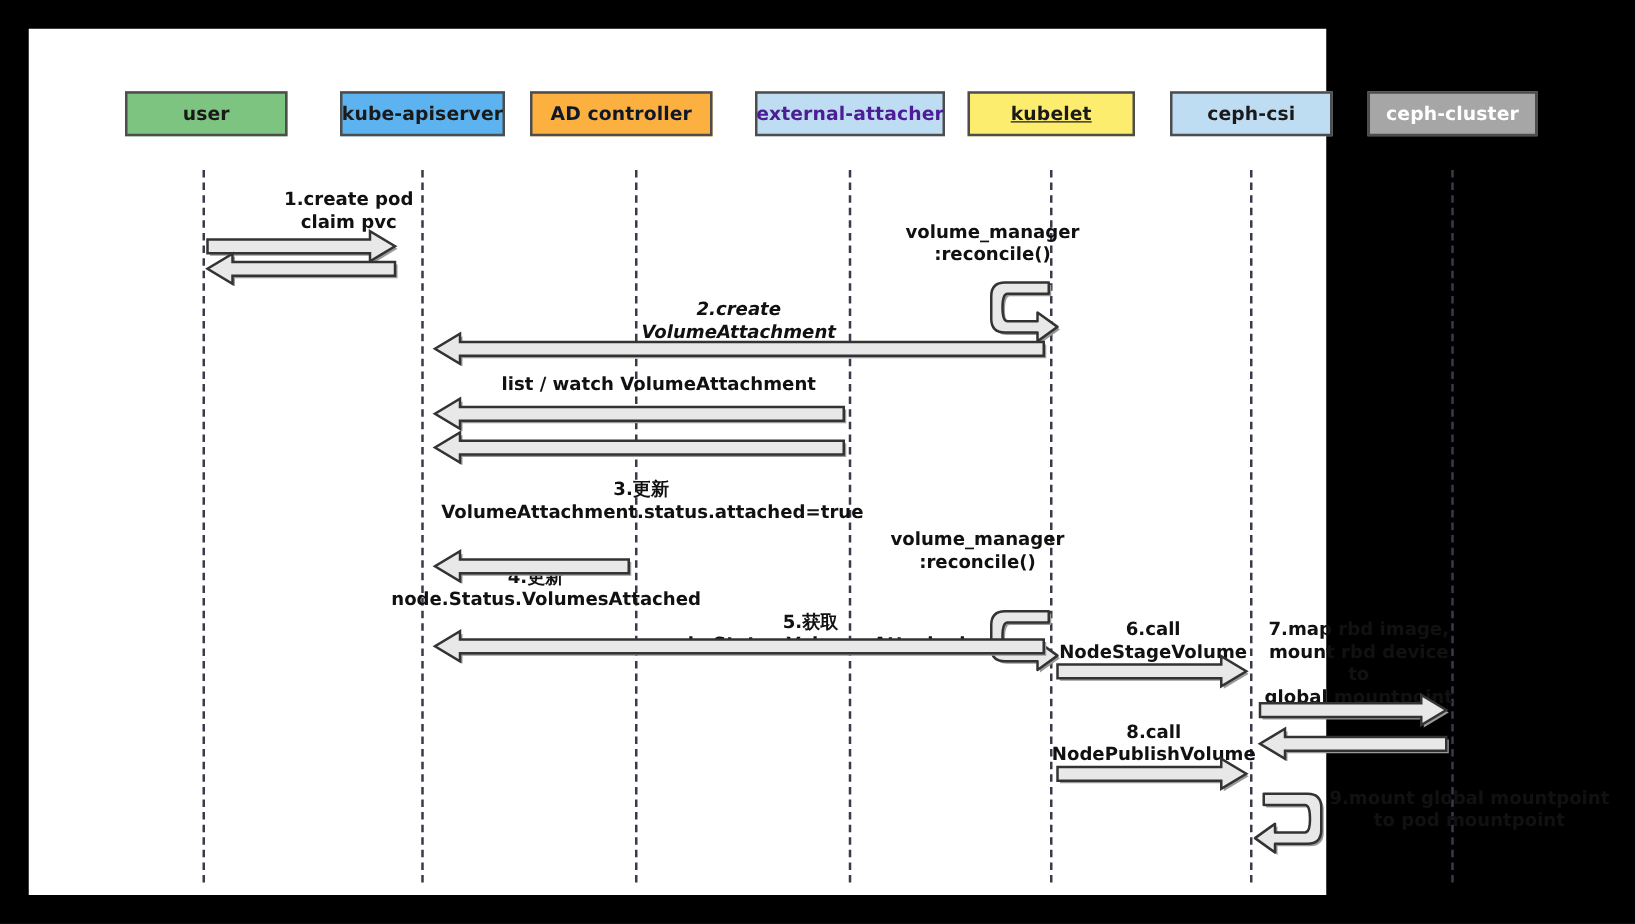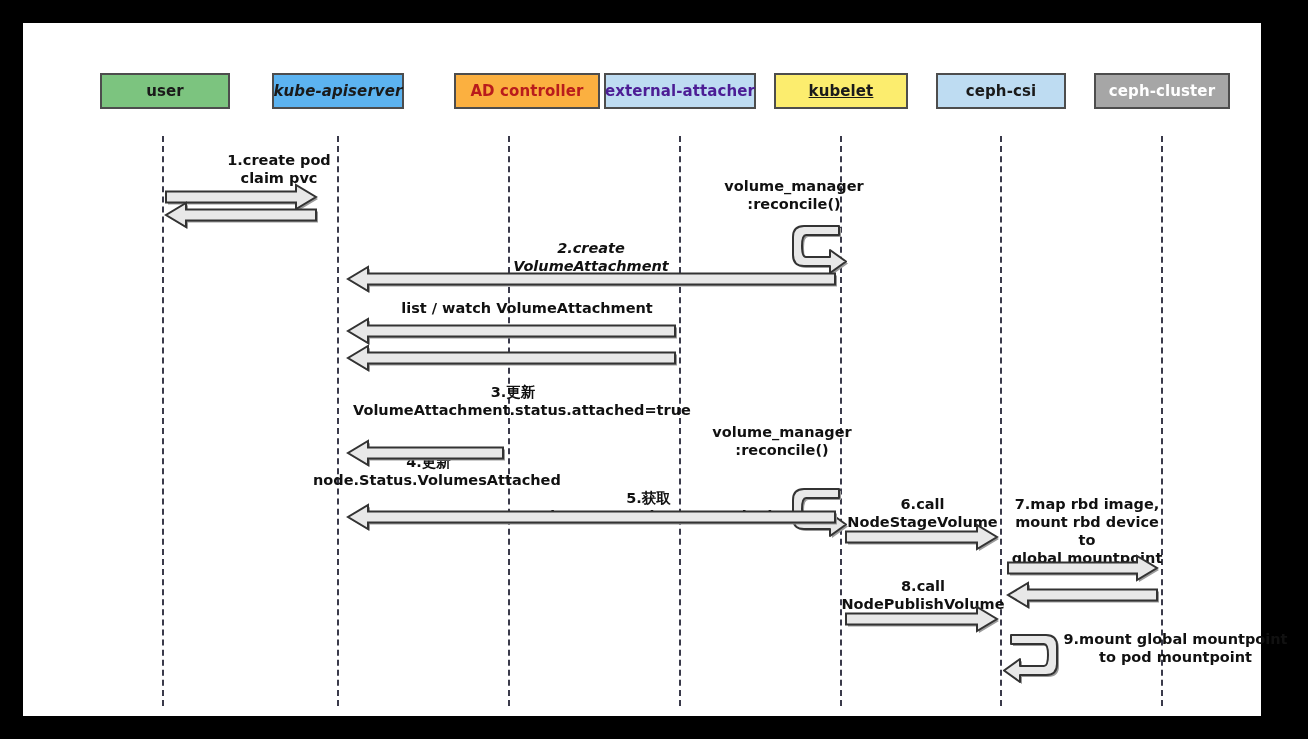--- a/index.html
+++ b/index.html
@@ -11,21 +11,21 @@
     width: 1308px;
     height: 739px;
     font-family: "DejaVu Sans", "Liberation Sans", sans-serif;
     overflow: hidden;
   }
 
   #canvas {
     position: absolute;
     left: 23px;
     top: 23px;
-    width: 1238px;
+    width: 1038px;
     height: 693px;
     background: #ffffff;
   }
 
   
   .participant {
     position: absolute;
     height: 36px;
     border: 2px solid #4d4d4d;
     box-sizing: border-box;
@@ -73,25 +73,25 @@
   .loop-wrap svg { display: block; overflow: visible; }
 </style>
 </head>
 <body>
 
 <div id="canvas">
     <div class="participant" style="left: 77px; top: 50px; width: 130px; background: rgb(124, 196, 127); color: rgb(26, 26, 26);">
       <span>user</span>
     </div>
     <div class="lifeline" style="left: 139px;"></div>
-    <div class="participant" style="left: 249px; top: 50px; width: 132px; background: rgb(92, 179, 240); color: rgb(26, 26, 26); font-style: italic;">
+    <div class="participant" style="left: 249px; top: 50px; width: 132px; background: rgb(92, 179, 240); color: rgb(26, 26, 26);">
       <span>kube-apiserver</span>
     </div>
     <div class="lifeline" style="left: 314px;"></div>
-    <div class="participant" style="left: 431px; top: 50px; width: 146px; background: rgb(251, 176, 64); color: #b91c1c;">
+    <div class="participant" style="left: 401px; top: 50px; width: 146px; background: rgb(251, 176, 64); color: #0f172a;">
       <span>AD controller</span>
     </div>
     <div class="lifeline" style="left: 485px;"></div>
     <div class="participant" style="left: 581px; top: 50px; width: 152px; background: rgb(190, 220, 242); color: #4c1d95;">
       <span>external-attacher</span>
     </div>
     <div class="lifeline" style="left: 656px;"></div>
     <div class="participant" style="left: 751px; top: 50px; width: 134px; background: rgb(252, 237, 110); color: rgb(26, 26, 26); text-decoration: underline;">
       <span>kubelet</span>
     </div>

